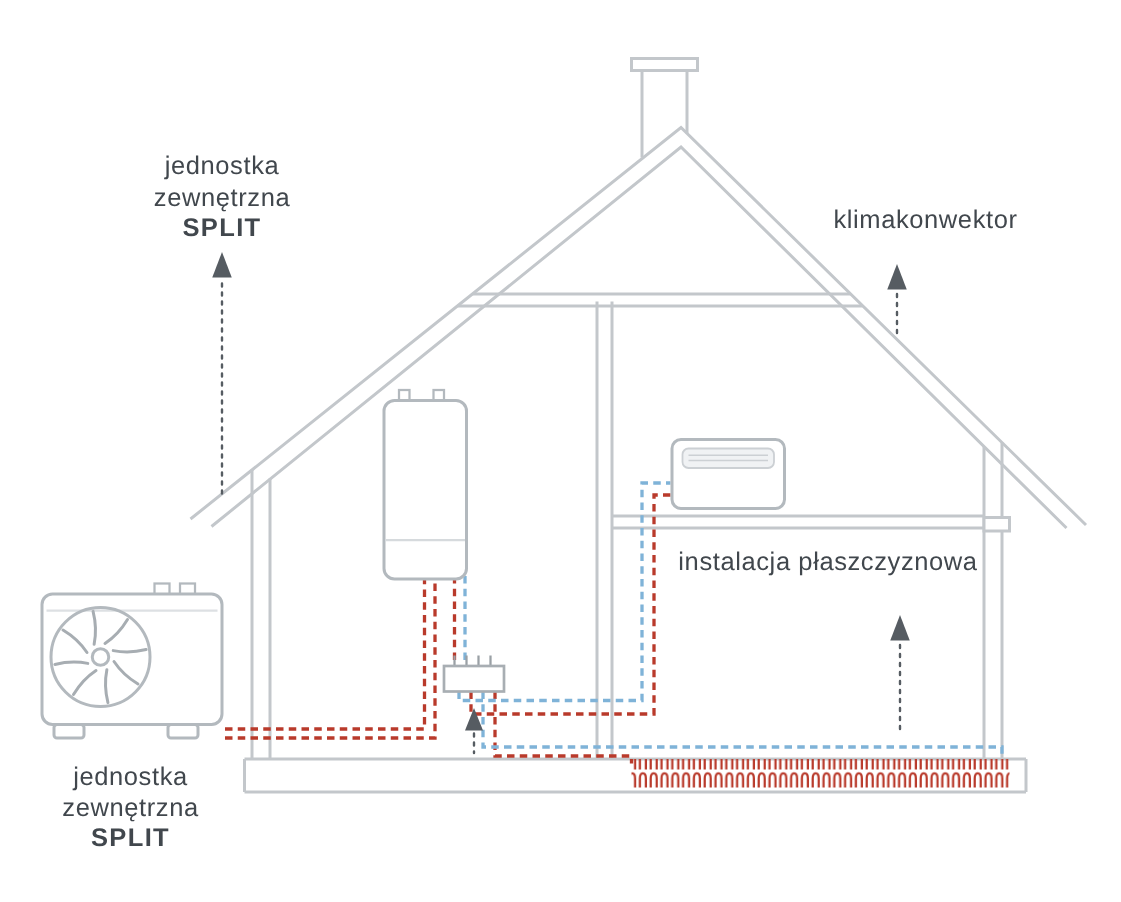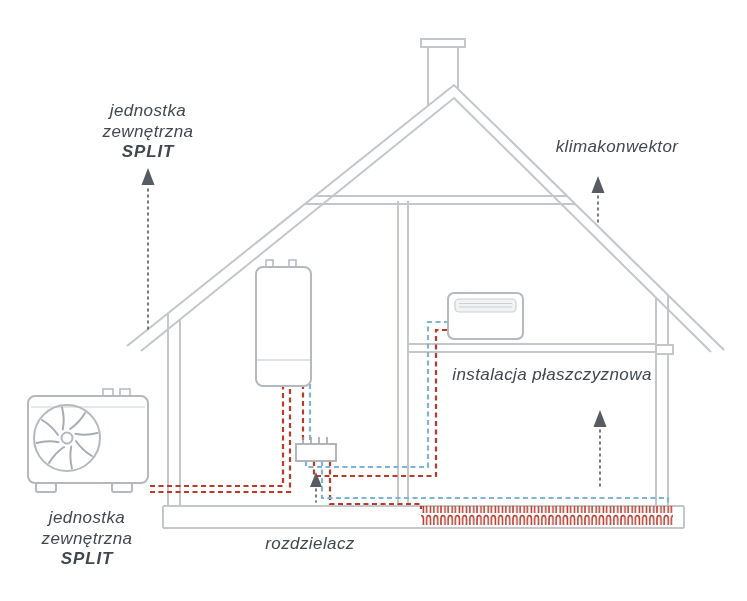--- a/index.html
+++ b/index.html
@@ -23,21 +23,20 @@
     position: absolute;
     left: 0; top: 0;
   }
   .lbl {
     position: absolute;
     color: #41474d;
     font-size: 17px;
     line-height: 1.22;
     letter-spacing: 0.4px;
     text-align: center;
-    font-style: italic;
   }
   .lbl .line { display: block; }
   .lbl .bold { font-weight: 700; letter-spacing: 0.9px; }
 </style>
 </head>
 <body>
 
 <div class="stage">
 
   <svg class="scene" width="747" height="601" viewBox="0 0 747 601">
@@ -143,21 +142,20 @@
   <div class="lbl" style="left:58px; top:101px; width:180px;">
     <span class="line">jednostka</span>
     <span class="line">zewnętrzna</span>
     <span class="line bold">SPLIT</span>
   </div>
 
   <div class="lbl" style="left:527px; top:137px; width:180px;">klimakonwektor</div>
 
   <div class="lbl" style="left:432px; top:365px; width:240px;">instalacja płaszczyznowa</div>
 
-  <div class="lbl" style="left:240px; top:534px; width:140px;">rozdzielacz</div>
 
   <div class="lbl" style="left:7px; top:508px; width:160px;">
     <span class="line">jednostka</span>
     <span class="line">zewnętrzna</span>
     <span class="line bold">SPLIT</span>
   </div>
 
 </div>
 
 </body></html>

